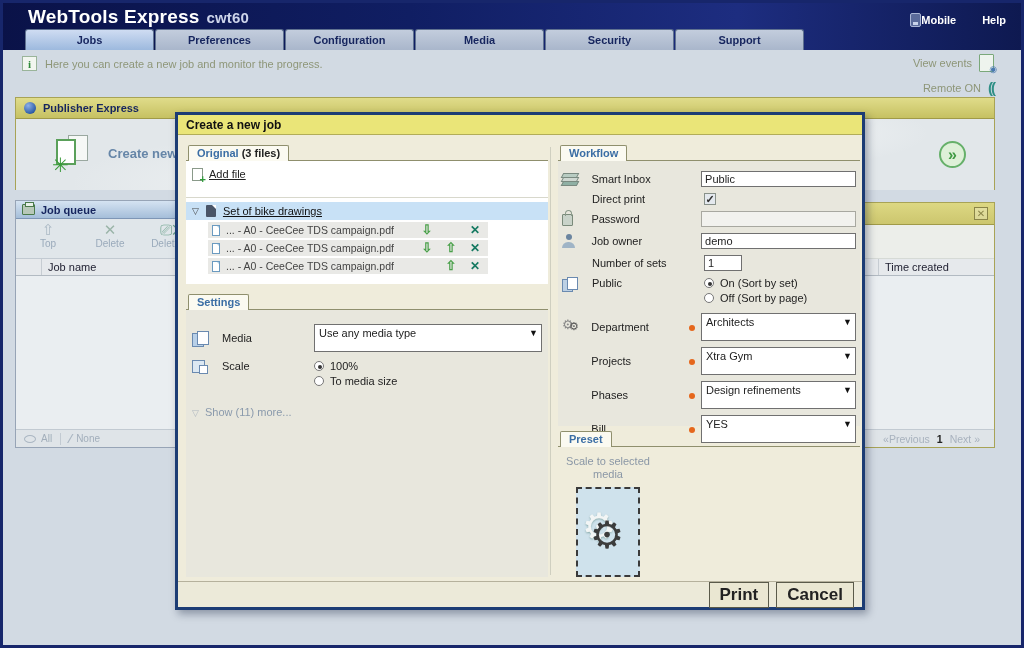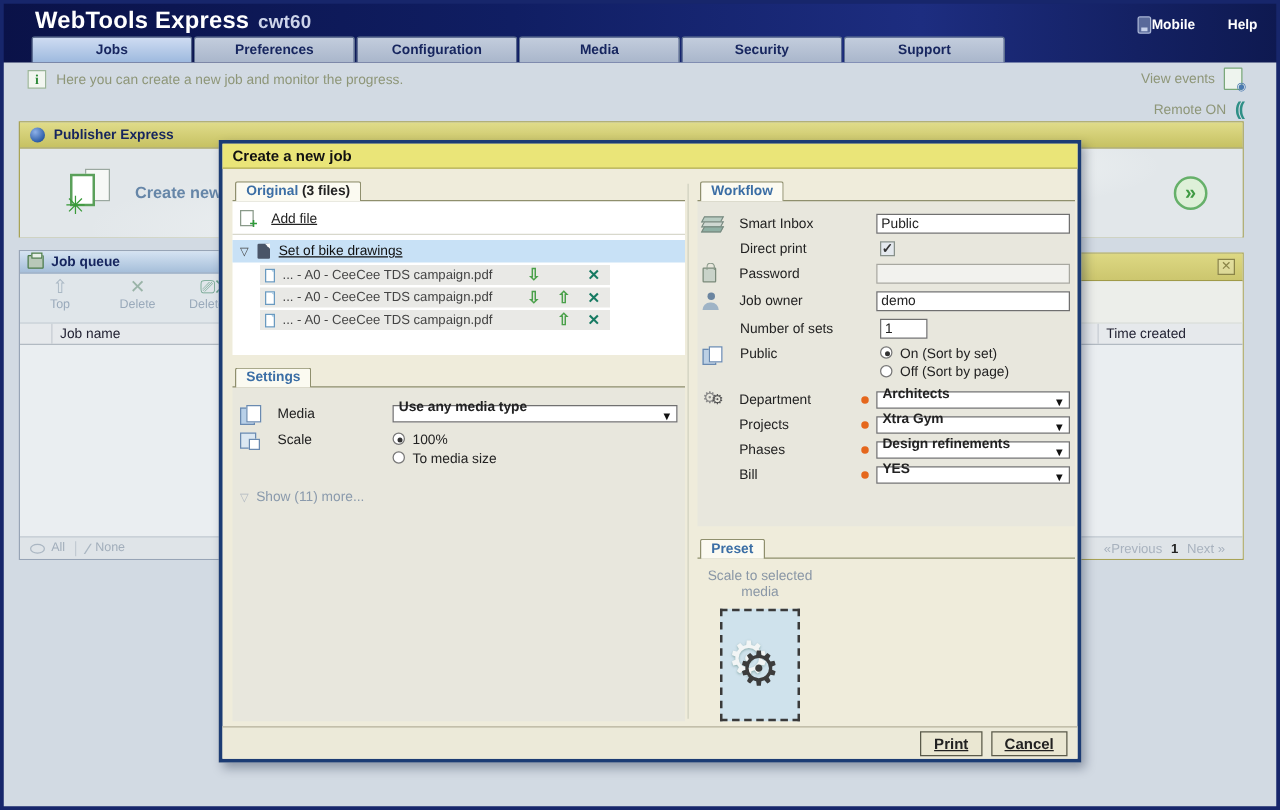--- a/index.html
+++ b/index.html
@@ -88,35 +88,35 @@
 
   
   .modal { position:absolute; left:175px; top:112px; width:690px; height:498px; z-index:10;
            border:3px solid #1c3c74; background:#efecdb; box-shadow:3px 4px 8px rgba(10,20,50,.35); }
   .m-title { height:20px; background:#eae578; border-bottom:1px solid #b2ad58; font-weight:bold; font-size:12px;
              color:#111; display:flex; align-items:center; padding:0 8px; }
   .m-body { position:absolute; top:20px; left:0; right:0; bottom:26px; }
   .m-divider { position:absolute; left:372px; top:12px; bottom:6px; width:1px; background:#cfcfc0; }
   .m-foot { position:absolute; bottom:0; left:0; right:0; height:26px; background:#ecead9; border-top:1px solid #b5b19c;
             display:flex; align-items:center; justify-content:flex-end; gap:7px; padding:0 8px; }
-  .m-btn { background:#eae7d2; border:1px solid #5a5a4a; font-weight:bold; font-size:12px; color:#222;
-           padding:2px 10px; cursor:pointer; font-family:"Liberation Sans",sans-serif;text-decoration:underline; }
+  .m-btn { background:#eae7d2; border:1px solid #5a5a4a; font-weight:bold; font-size:17px; color:#222;
+           padding:2px 10px; cursor:pointer; font-family:"Liberation Sans",sans-serif; }
 
   .lcol { position:absolute; left:8px; top:10px; width:362px; bottom:4px; display:flex; flex-direction:column; }
   .rcol { position:absolute; left:380px; top:10px; width:302px; bottom:4px; display:flex; flex-direction:column; }
 
   .sec-tab { display:inline-block; align-self:flex-start; margin-left:2px; background:#fbfaf1; border:1px solid #8f8f6d;
              border-bottom:none; padding:1px 8px 2px; font-weight:bold; font-size:11px; color:#3b6ea5;
              border-radius:2px 2px 0 0; position:relative; z-index:2; }
   .sec-tab .count { color:#222; }
   .sec-body { border-top:1px solid #8f8f6d; margin-top:-1px; }
 
   
   .orig-body { background:#fff; height:124px; padding-top:4px; }
-  .addfile { display:flex; align-items:flex-end; gap:14px; padding:3px 6px 6px; border-bottom:1px solid #d8d8cc; cursor:pointer; }
+  .addfile { display:flex; align-items:flex-start; gap:6px; padding:3px 6px 16px; border-bottom:1px solid #d8d8cc; cursor:pointer; }
   .addfile-icon { position:relative; width:11px; height:13px; background:#fff; border:1px solid #8a9a8a; }
   .addfile-icon::after { content:"+"; position:absolute; right:-4px; bottom:-5px; color:#2f9a3a; font-weight:bold; font-size:11px; }
   .addfile-label { color:#222; text-decoration:underline; }
   .set-row { margin-top:4px; height:18px; background:#c8e1f6; display:flex; align-items:center; gap:7px; padding:0 6px; cursor:pointer; }
   .expander { color:#444; font-size:9px; }
   .set-icon { width:10px; height:12px; background:#4a5568; border-radius:1px; position:relative; }
   .set-icon::after { content:""; position:absolute; right:0; top:0; border:2px solid #fff; border-left-color:transparent; border-bottom-color:transparent; }
   .set-label { color:#111; text-decoration:underline; }
   .file-row { margin:2px 8px 0 22px; width:280px; height:16px; background:#e9e9e6; display:flex; align-items:center; gap:6px; padding:0 4px; }
   .file-icon { width:8px; height:11px; background:#fff; border:1px solid #6a9ac0; position:relative; }
@@ -132,22 +132,22 @@
   .gray-body { background:#e8e7dd; }
   .set-body { flex:1; padding:6px 4px; }
   .row { display:flex; align-items:center; margin:8px 2px; }
   .row.top { align-items:flex-start; }
   .ico-cell { width:30px; display:flex; justify-content:flex-start; }
   .lab { width:92px; color:#222; }
   .wf-lab { width:100px; color:#222; }
   .dotcell { width:12px; }
   .mdot { display:inline-block; width:6px; height:6px; border-radius:50%; background:#e5671c; }
 
-  .selectbox { position:relative; height:14px; background:#fff; border:1px solid #707070; display:flex; align-items:center;
-               padding:0 16px 10px 4px; cursor:pointer;font-weight:bold; }
+  .selectbox { position:relative; height:28px; background:#fff; border:1px solid #707070; display:flex; align-items:center;
+               padding:0 16px 10px 4px; cursor:pointer; }
   .selectbox .chev { position:absolute; right:3px; top:3px; font-size:9px; color:#111; }
   .sel-media { width:228px; }
   .sel-wf { width:158px; }
 
   .tinput { height:16px; background:#fff; border:1px solid #707070; padding:0 3px; display:flex; align-items:center; }
   .in-wf { width:158px; }
   .in-sets { width:38px; }
   .tinput.disabled { background:#f2f2ee; border-color:#a8a8a0; }
 
   .radio { display:inline-block; width:10px; height:10px; border-radius:50%; border:1px solid #777; background:#fff; position:relative; margin-right:6px; vertical-align:-1px; }

